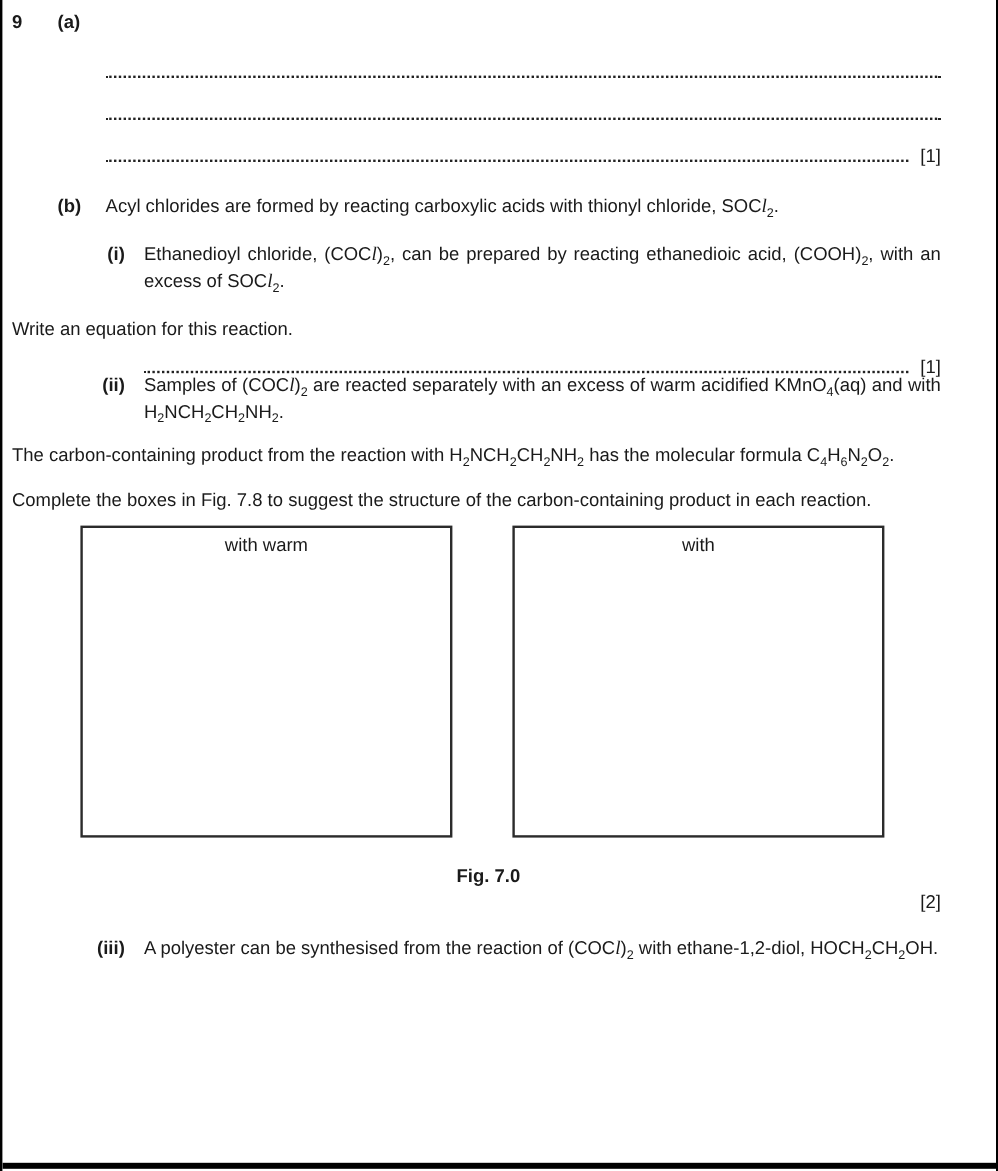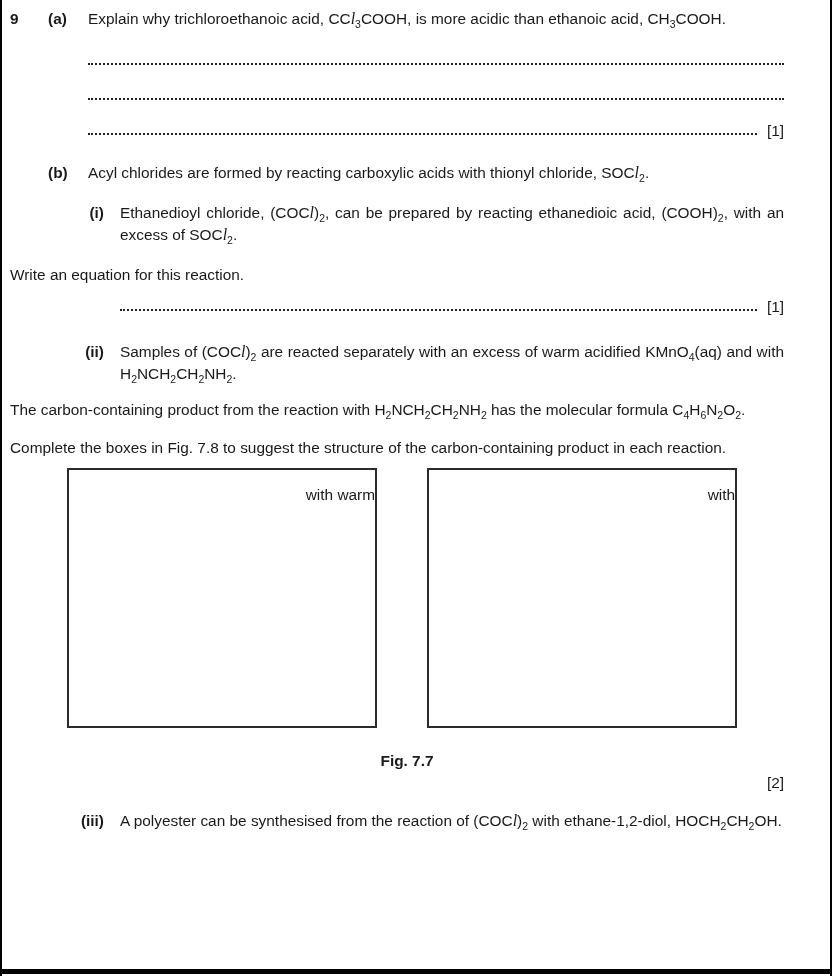--- a/index.html
+++ b/index.html
@@ -29,50 +29,49 @@
   .ans-a{margin-left:78px;}
   .ansrow{display:flex;align-items:flex-end;}
   .ansline{flex:1;height:33px;border-bottom:2px dotted #222;}
   .ansline.single{height:23px;}
   .mark{margin-left:10px;position:relative;top:7px;flex:none;}
   
   .brow{display:flex;margin-top:27px;}
   
   .subrow{display:flex;margin-left:68px;}
   .subrow.mt18{margin-top:18px;}
-  .subrow.mt30{margin-top:30px;}
+  .subrow.mt30{}
   .subrow.mt16{margin-top:16px;}
   .sublabel{width:26px;text-align:right;margin-right:16px;font-weight:700;flex:none;}
   .subtext{flex:1;text-align:justify;}
   .subpara{text-align:justify;}
   .mt14{margin-top:14px;}
   .mt16{margin-top:16px;}
   .mt18{margin-top:18px;}
   .ansrow.indent-sub{margin-left:110px;}
   
   .boxes-row{display:flex;margin-left:57px;margin-top:9px;gap:50px;}
   .abox{
     width:310px;height:260px;box-sizing:border-box;
     border:2px solid #2b2b2b;background:#fff;
-    text-align:right;padding-top:14px;
+    text-align:center;padding-top:4px;
   }
   .figcap{margin-left:57px;width:680px;text-align:center;font-weight:700;margin-top:22px;}
   .markrow-right{text-align:right;}
   .bottombar{position:absolute;left:0;right:0;bottom:2px;height:5px;background:#000;}
 </style>
 </head>
 <body>
 
 <div class="page">
   <div class="content">
 
     <div class="qrow">
       <span class="qnum">9</span>
       <span class="plabel">(a)</span>
-      <div class="ptext">Explain why trichloroethanoic acid, CC<span class="ell">l</span><sub>3</sub>COOH, is more acidic than ethanoic acid, CH<sub>3</sub>COOH.</div>
     </div>
 
     <div class="ans-a">
       <div class="ansrow">
           <div class="ansline"></div>
         </div>
       <div class="ansrow">
           <div class="ansline"></div>
         </div>
       <div class="ansrow">
@@ -106,21 +105,21 @@
 
     <div class="boxes-row">
       <div class="abox">
         <div>with warm</div>
       </div>
       <div class="abox">
         <div>with</div>
       </div>
     </div>
 
-    <div class="figcap">Fig. 7.7</div>
+    <div class="figcap">Fig. 7.0</div>
     <div class="markrow-right">[2]</div>
 
     <div class="subrow mt16">
       <span class="sublabel">(iii)</span>
       <div class="subtext">A polyester can be synthesised from the reaction of (COC<span class="ell">l</span>)<sub>2</sub> with ethane-1,2-diol, HOCH<sub>2</sub>CH<sub>2</sub>OH.</div>
     </div>
 
   </div>
 
   <div class="bottombar"></div>

